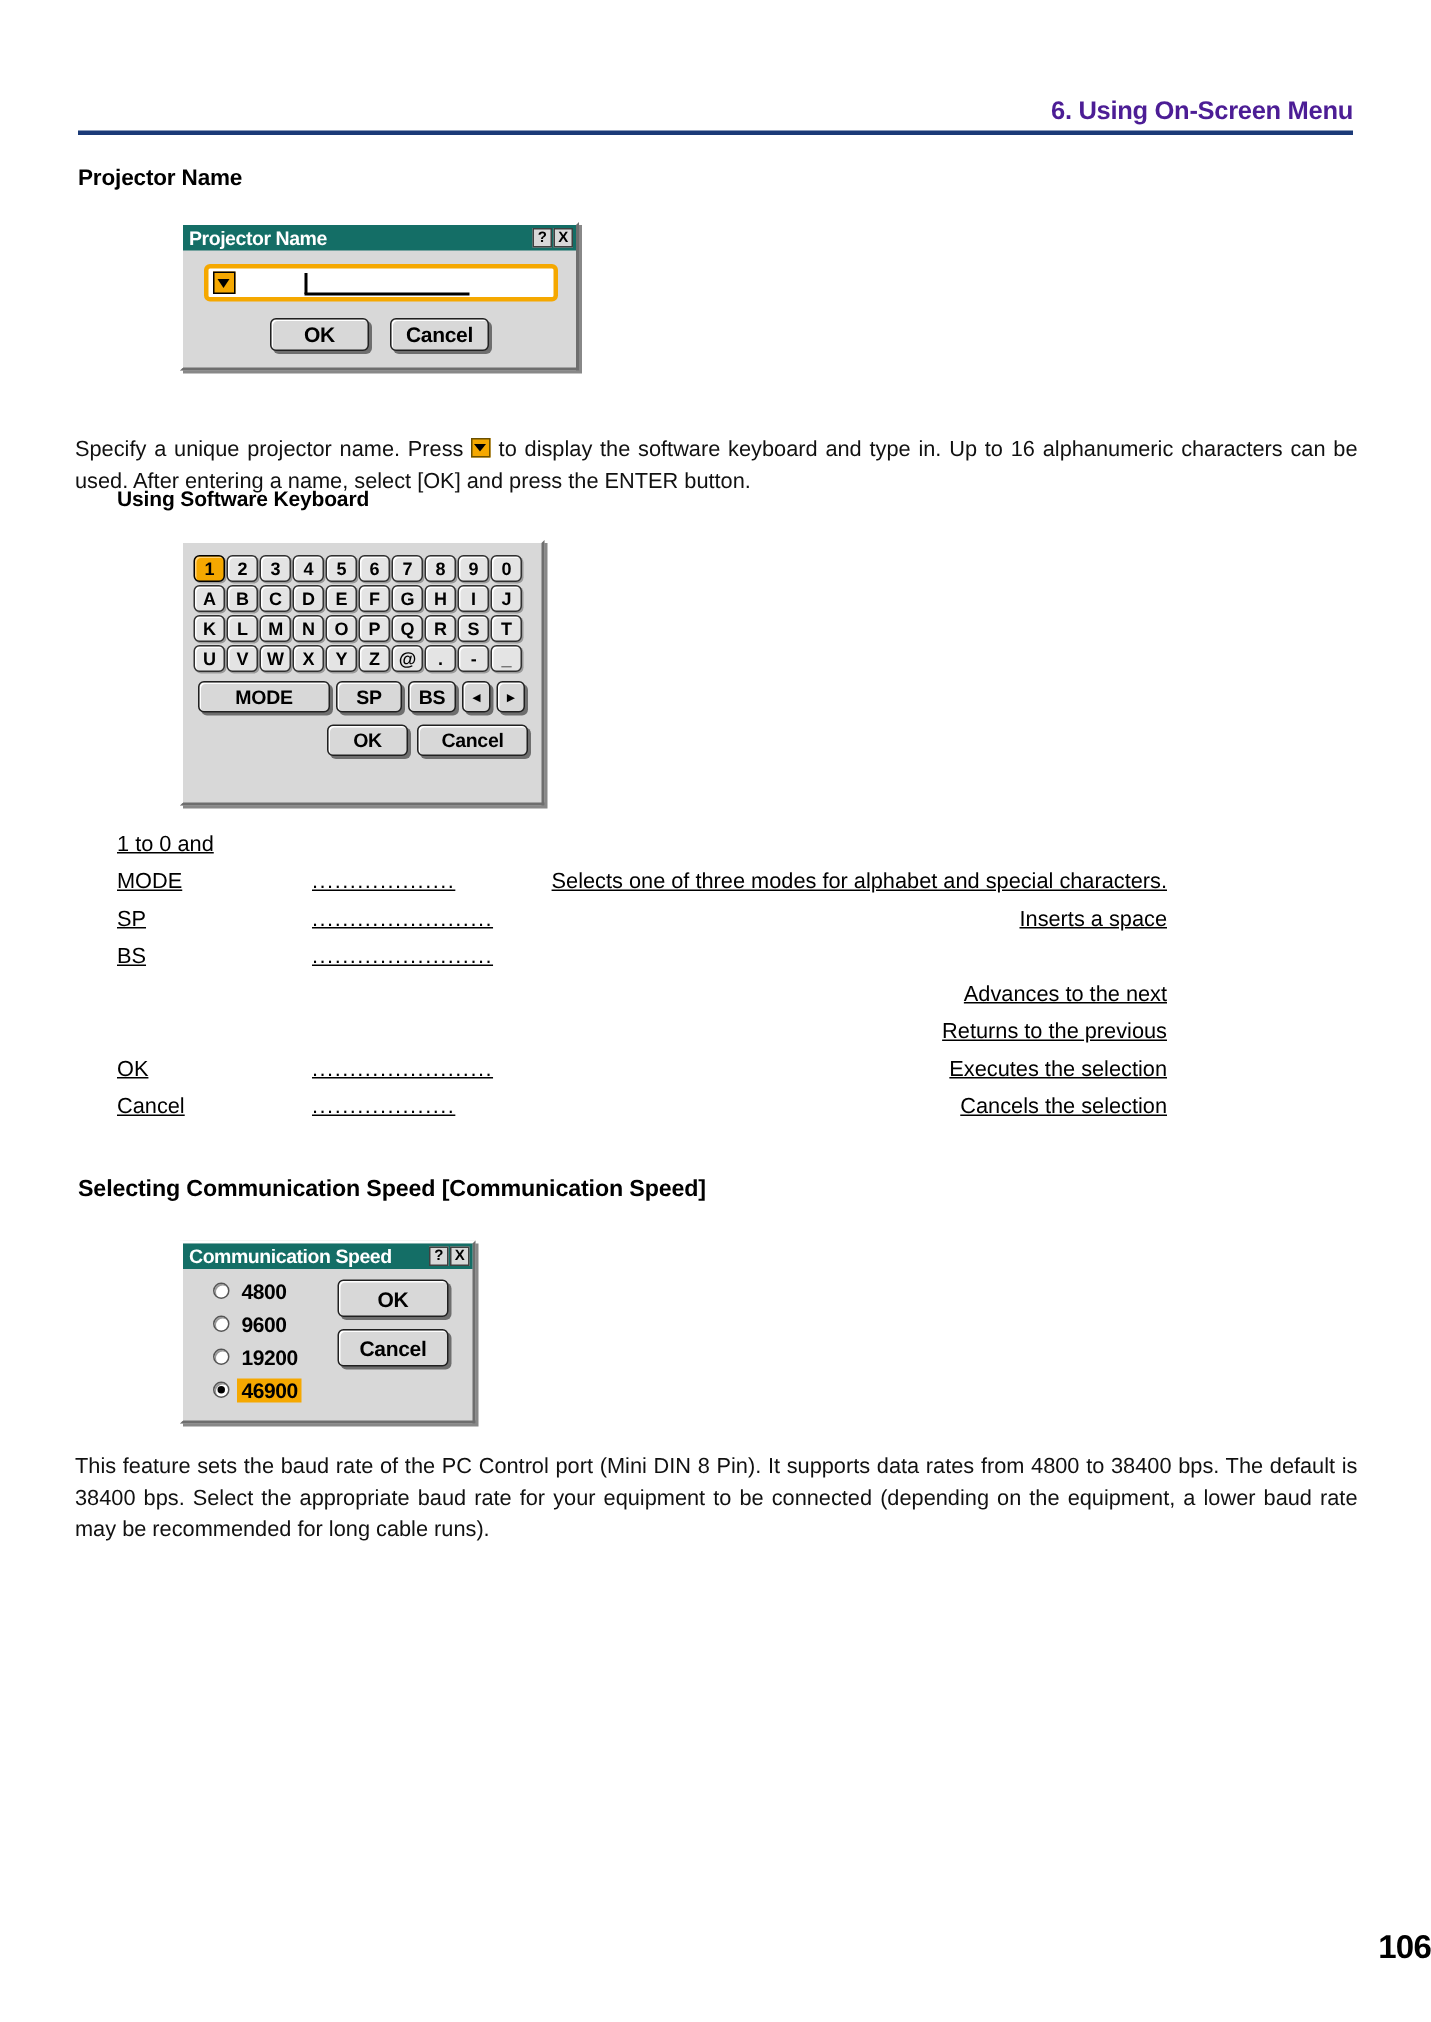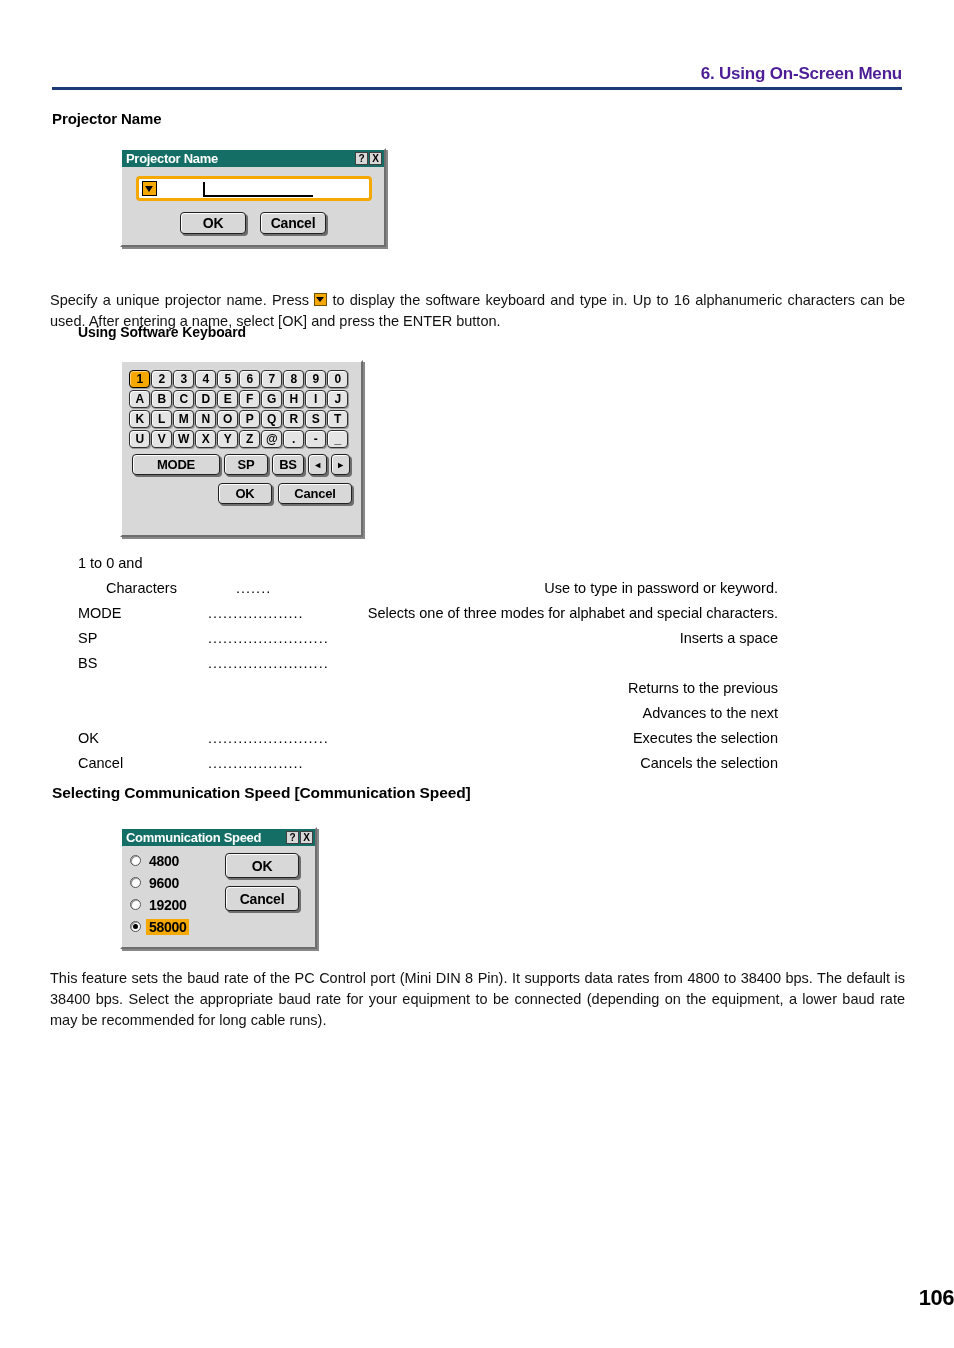--- a/index.html
+++ b/index.html
@@ -254,21 +254,21 @@
   #kb-cancel { width: 74px; height: 21px; font-size: 13px; }
 
   
   #keyboard-legend {
     position: absolute;
     left: 78px; top: 551px;
     width: 700px;
     font-size: 14.5px;
     line-height: 25px;
   }
-  .leg-row { display: flex; align-items: center; }
+  .leg-row { display: flex; align-items: center; text-decoration: underline; }
   .leg-term {
     width: 130px;
     flex: 0 0 130px;
     white-space: nowrap;
     overflow: hidden;
   }
   .leg-term.indent { padding-left: 28px; width: 130px; flex-basis: 130px; }
   .leg-dots {
     flex: 1 1 auto;
     overflow: hidden;
@@ -285,21 +285,21 @@
   #comm-speed-dialog {
     left: 120px; top: 827px;
     width: 197px; height: 122px;
   }
   #cs-body {
     position: relative;
     height: calc(100% - 17px);
   }
   .cs-option {
     position: absolute;
-    left: 8px;
+    left: 20px;
     display: flex;
     align-items: center;
     gap: 5px;
     height: 19px;
   }
   .cs-radio {
     width: 11px; height: 11px;
     border-radius: 50%;
     background: #ffffff;
     border: 1px solid #555;
@@ -454,47 +454,42 @@
       <span class="btn" id="kb-cancel">Cancel</span>
     </div>
   </div>
 </div>
 
 <div id="keyboard-legend">
     <div class="leg-row">
       <span class="leg-full">1 to 0 and</span>
     </div>
     <div class="leg-row">
-      <span class="leg-term indent">Characters</span>
-      <span class="leg-dots">.......</span>
-      <span class="leg-desc">Use to type in password or keyword.</span>
-    </div>
-    <div class="leg-row">
       <span class="leg-term">MODE</span>
       <span class="leg-dots">...................</span>
       <span class="leg-desc">Selects one of three modes for alphabet and special characters.</span>
     </div>
     <div class="leg-row">
       <span class="leg-term">SP</span>
       <span class="leg-dots">........................</span>
       <span class="leg-desc">Inserts a space</span>
     </div>
     <div class="leg-row">
       <span class="leg-term">BS</span>
       <span class="leg-dots">........................</span>
     </div>
     <div class="leg-row cont">
       <span class="leg-term"></span>
       <span class="leg-dots"></span>
-      <span class="leg-desc">Returns to the previous</span>
+      <span class="leg-desc">Advances to the next</span>
     </div>
     <div class="leg-row cont">
       <span class="leg-term"></span>
       <span class="leg-dots"></span>
-      <span class="leg-desc">Advances to the next</span>
+      <span class="leg-desc">Returns to the previous</span>
     </div>
     <div class="leg-row">
       <span class="leg-term">OK</span>
       <span class="leg-dots">........................</span>
       <span class="leg-desc">Executes the selection</span>
     </div>
     <div class="leg-row">
       <span class="leg-term">Cancel</span>
       <span class="leg-dots">...................</span>
       <span class="leg-desc">Cancels the selection</span>
@@ -519,21 +514,21 @@
     <div class="cs-option" id="cs-opt-1">
       <span class="cs-radio"></span>
       <span class="cs-label">9600</span>
     </div>
     <div class="cs-option" id="cs-opt-2">
       <span class="cs-radio"></span>
       <span class="cs-label">19200</span>
     </div>
     <div class="cs-option selected" id="cs-opt-3">
       <span class="cs-radio checked"></span>
-      <span class="cs-label">58000</span>
+      <span class="cs-label">46900</span>
     </div>
     <span class="btn" id="cs-ok">OK</span>
     <span class="btn" id="cs-cancel">Cancel</span>
   </div>
 </div>
 
 <div class="body-par" id="comm-par">This feature sets the baud rate of the PC Control port (Mini DIN 8 Pin). It supports data rates from 4800 to 38400 bps. The default is 38400 bps. Select the appropriate baud rate for your equipment to be connected (depending on the equipment, a lower baud rate may be recommended for long cable runs).</div>
 
 <div id="page-number">106</div>
 

